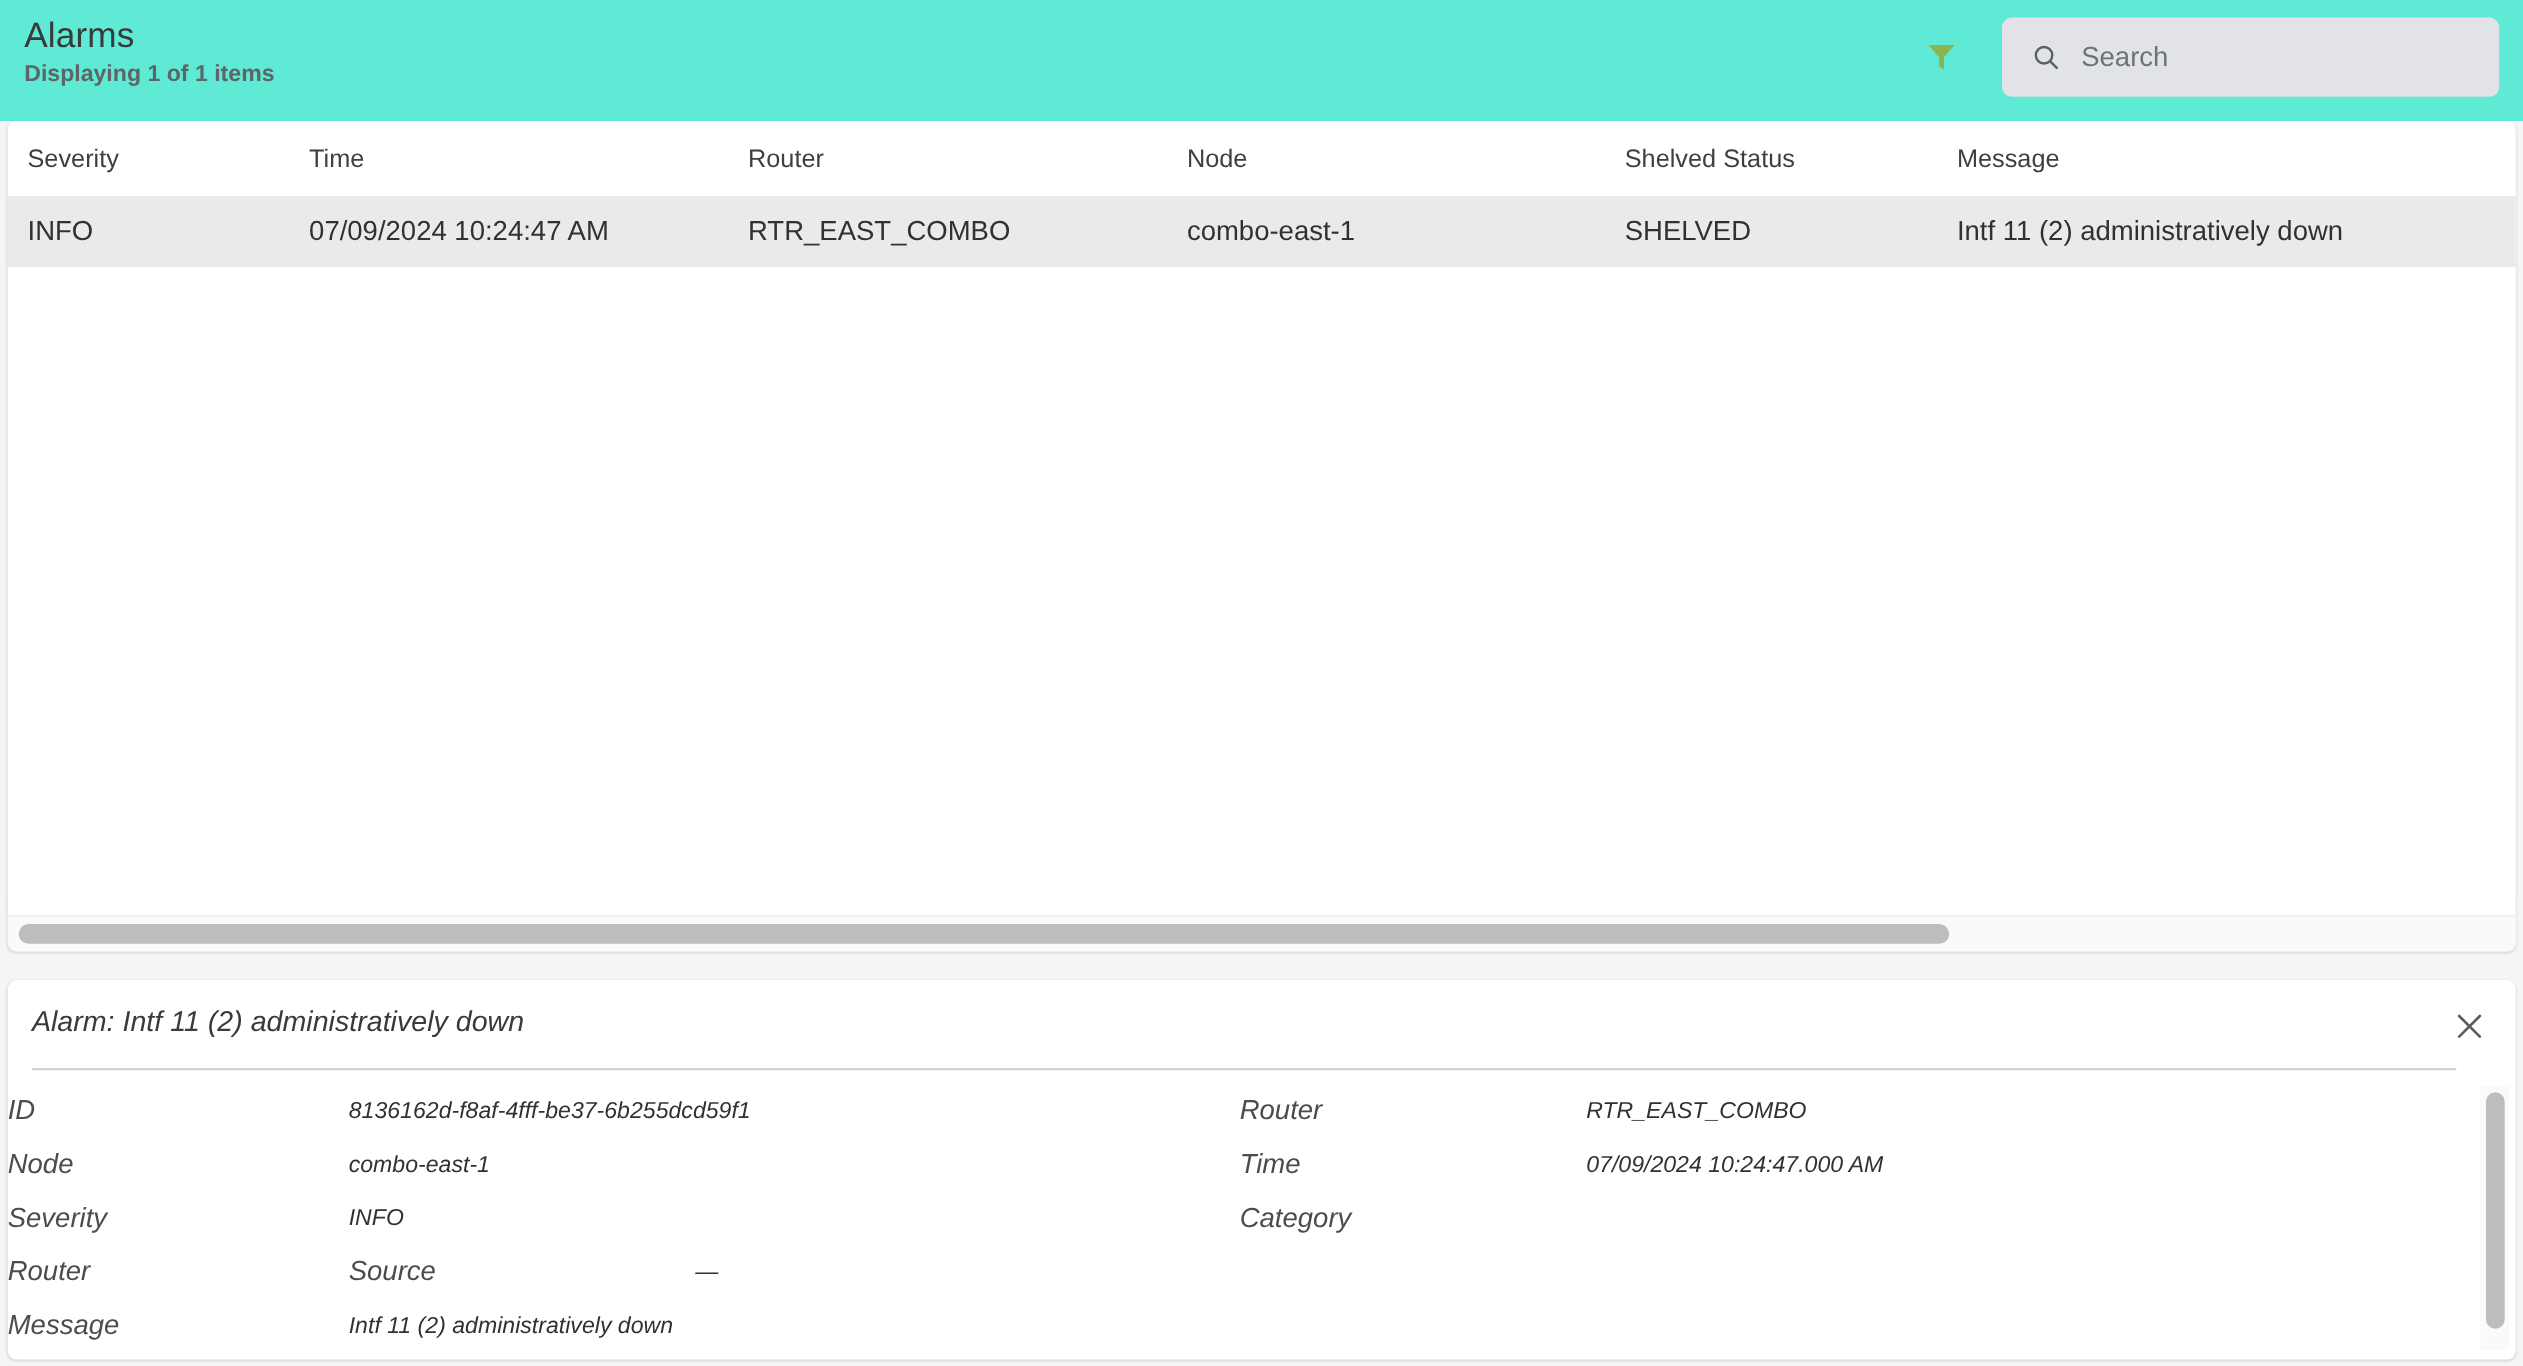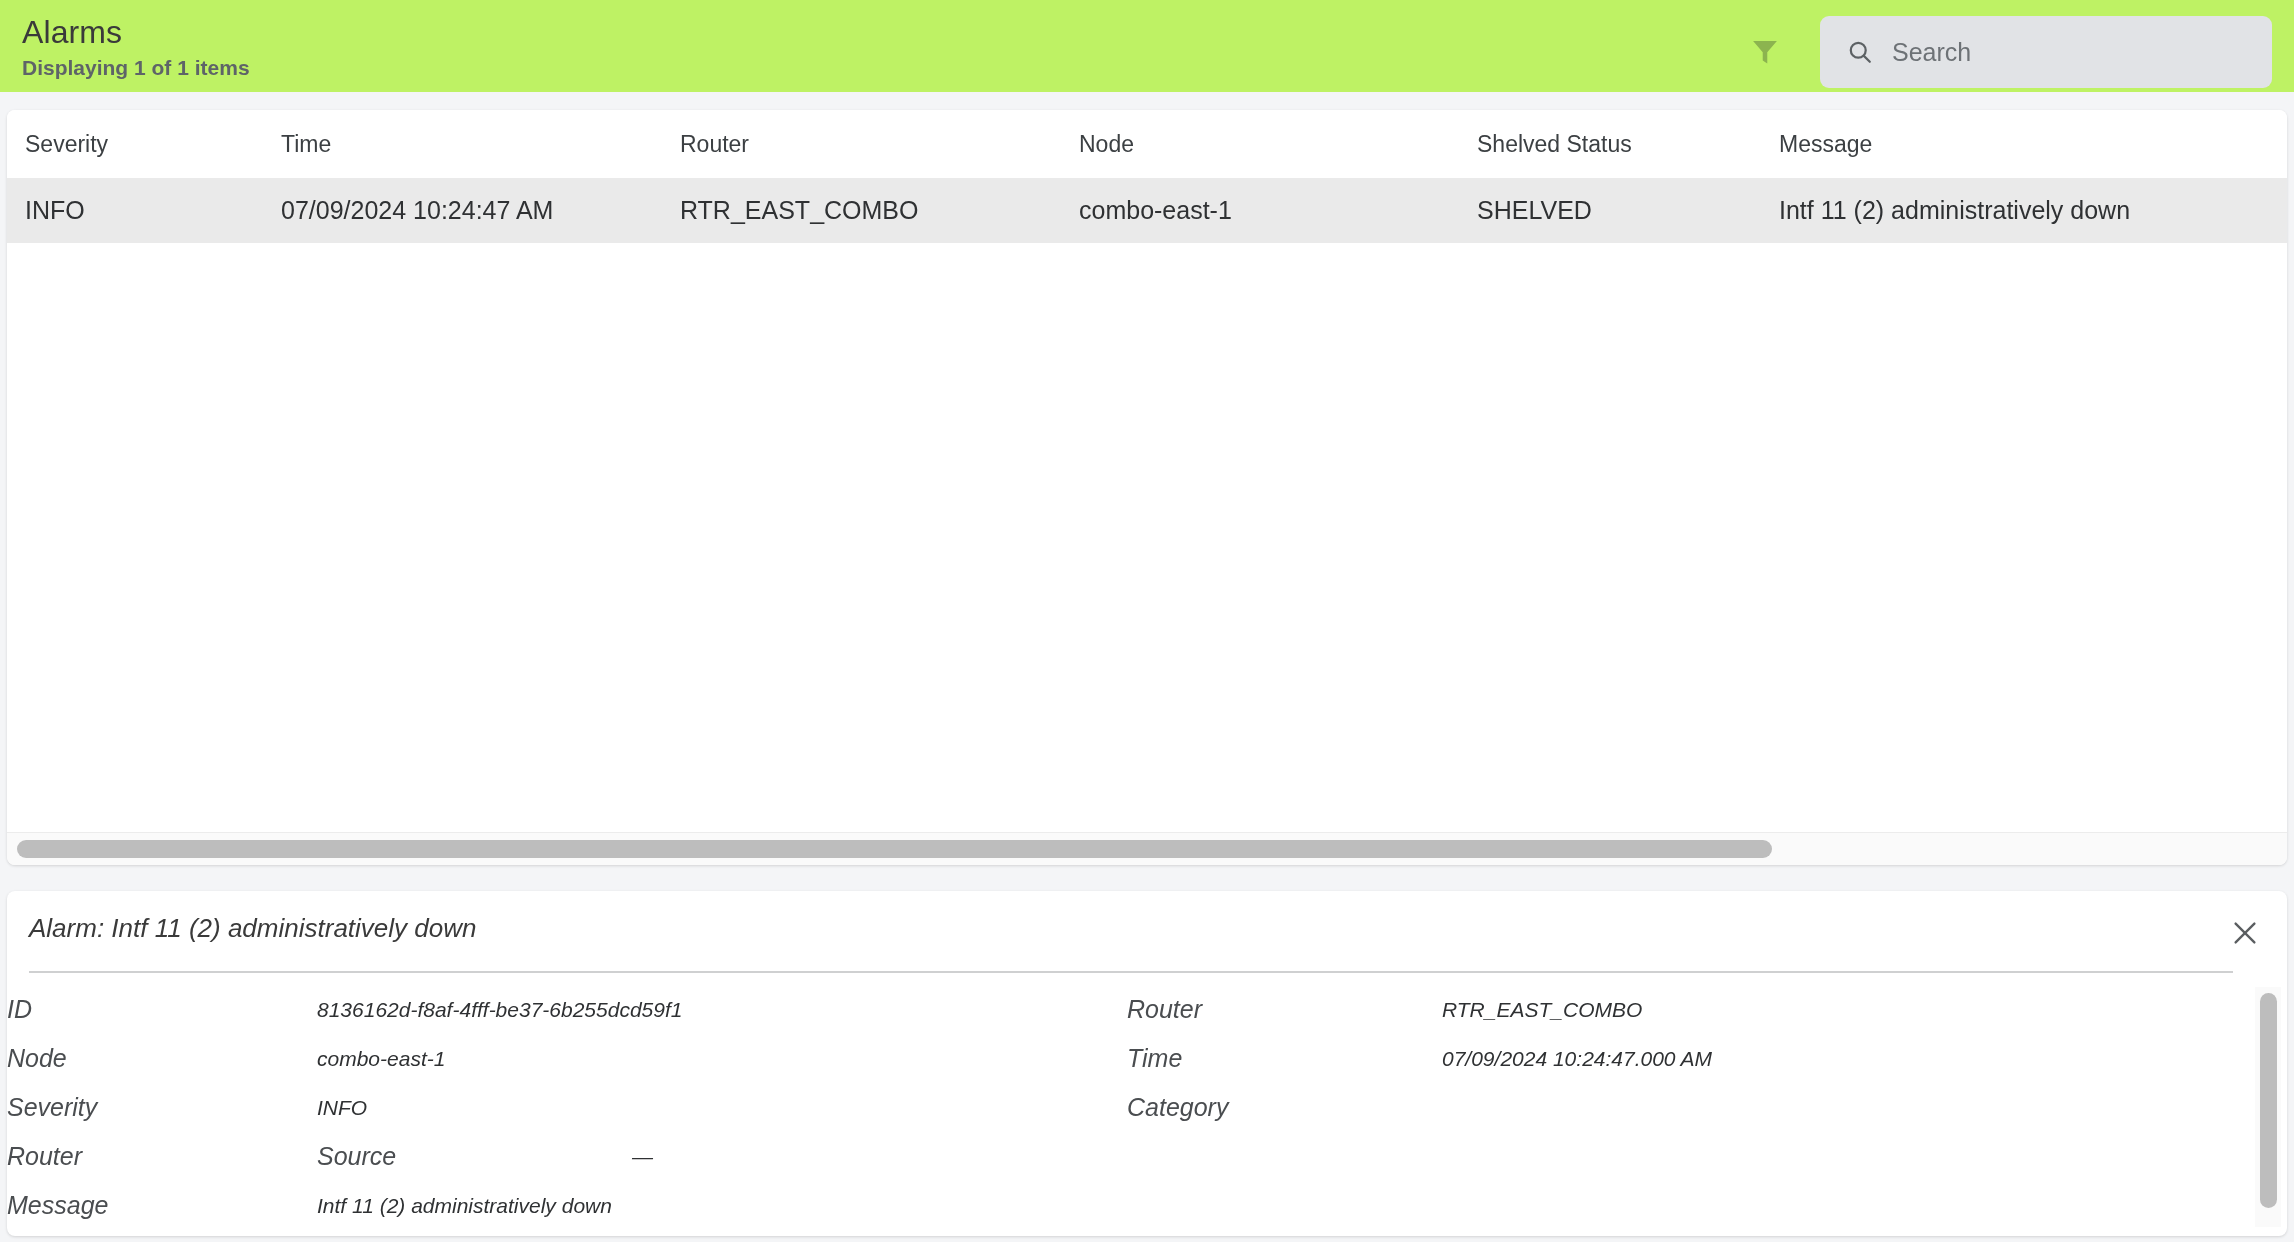--- a/index.html
+++ b/index.html
@@ -15,22 +15,22 @@
     height: 1242px;
     background: #f4f5f7;
     overflow: hidden;
   }
 
   
   .header {
     position: absolute;
     left: 0; top: 0;
     width: 2294px;
-    height: 92px;
-    background: #bef264;
+    height: 110px;
+    background: #5eead4;
   }
   .header-titles {
     position: absolute;
     left: 22px;
     top: 12px;
   }
   .page-title {
     font-size: 32px;
     color: #3a3a3a;
     line-height: 40px;

